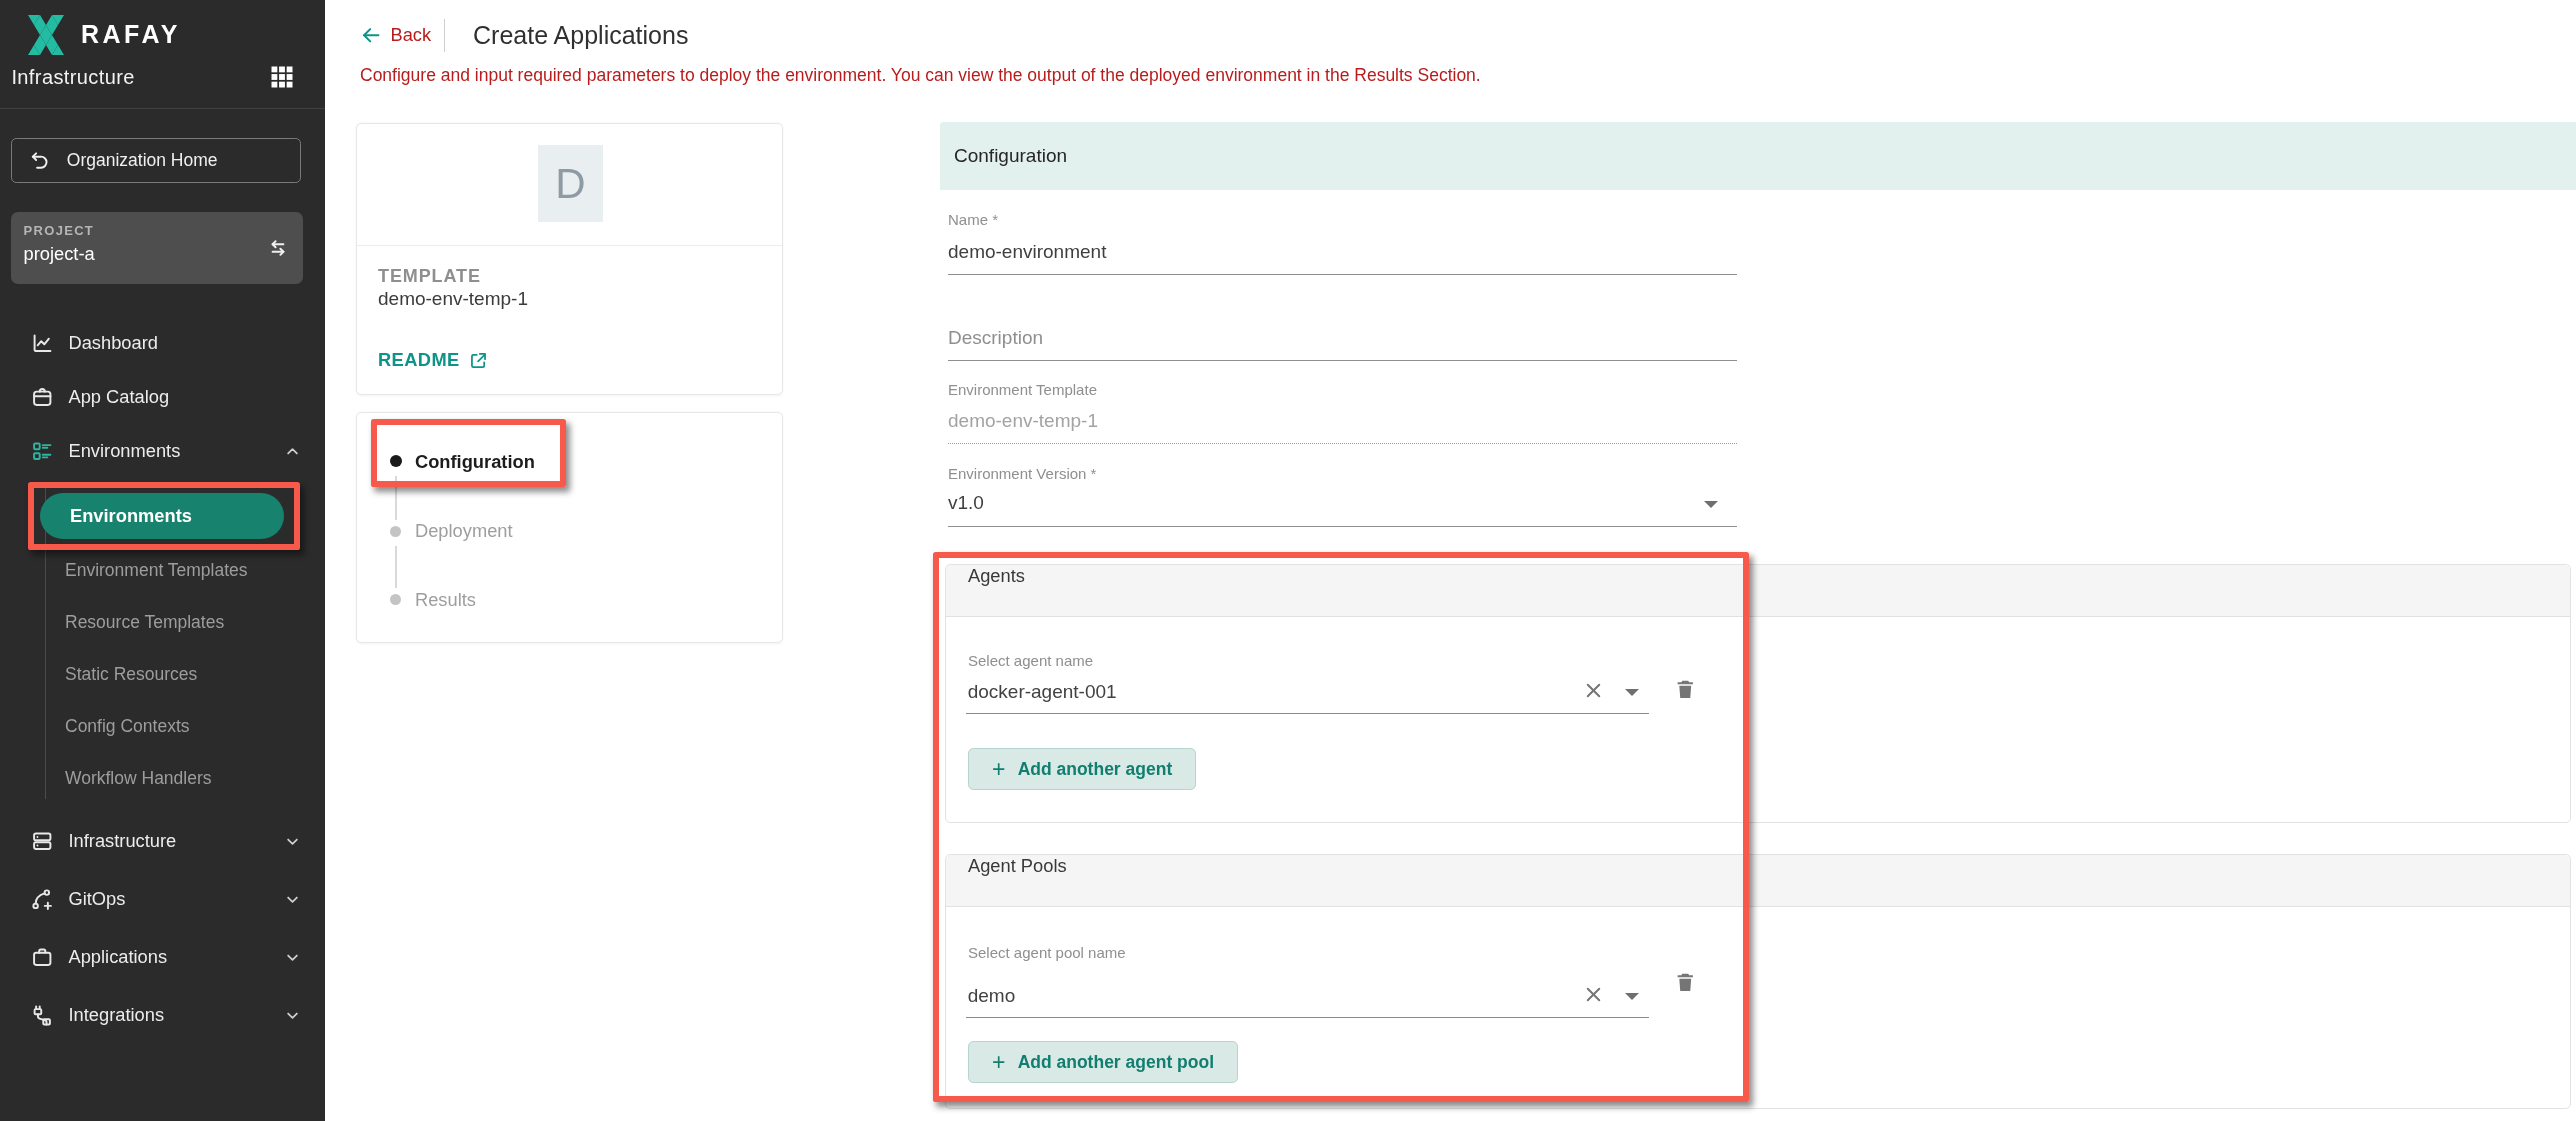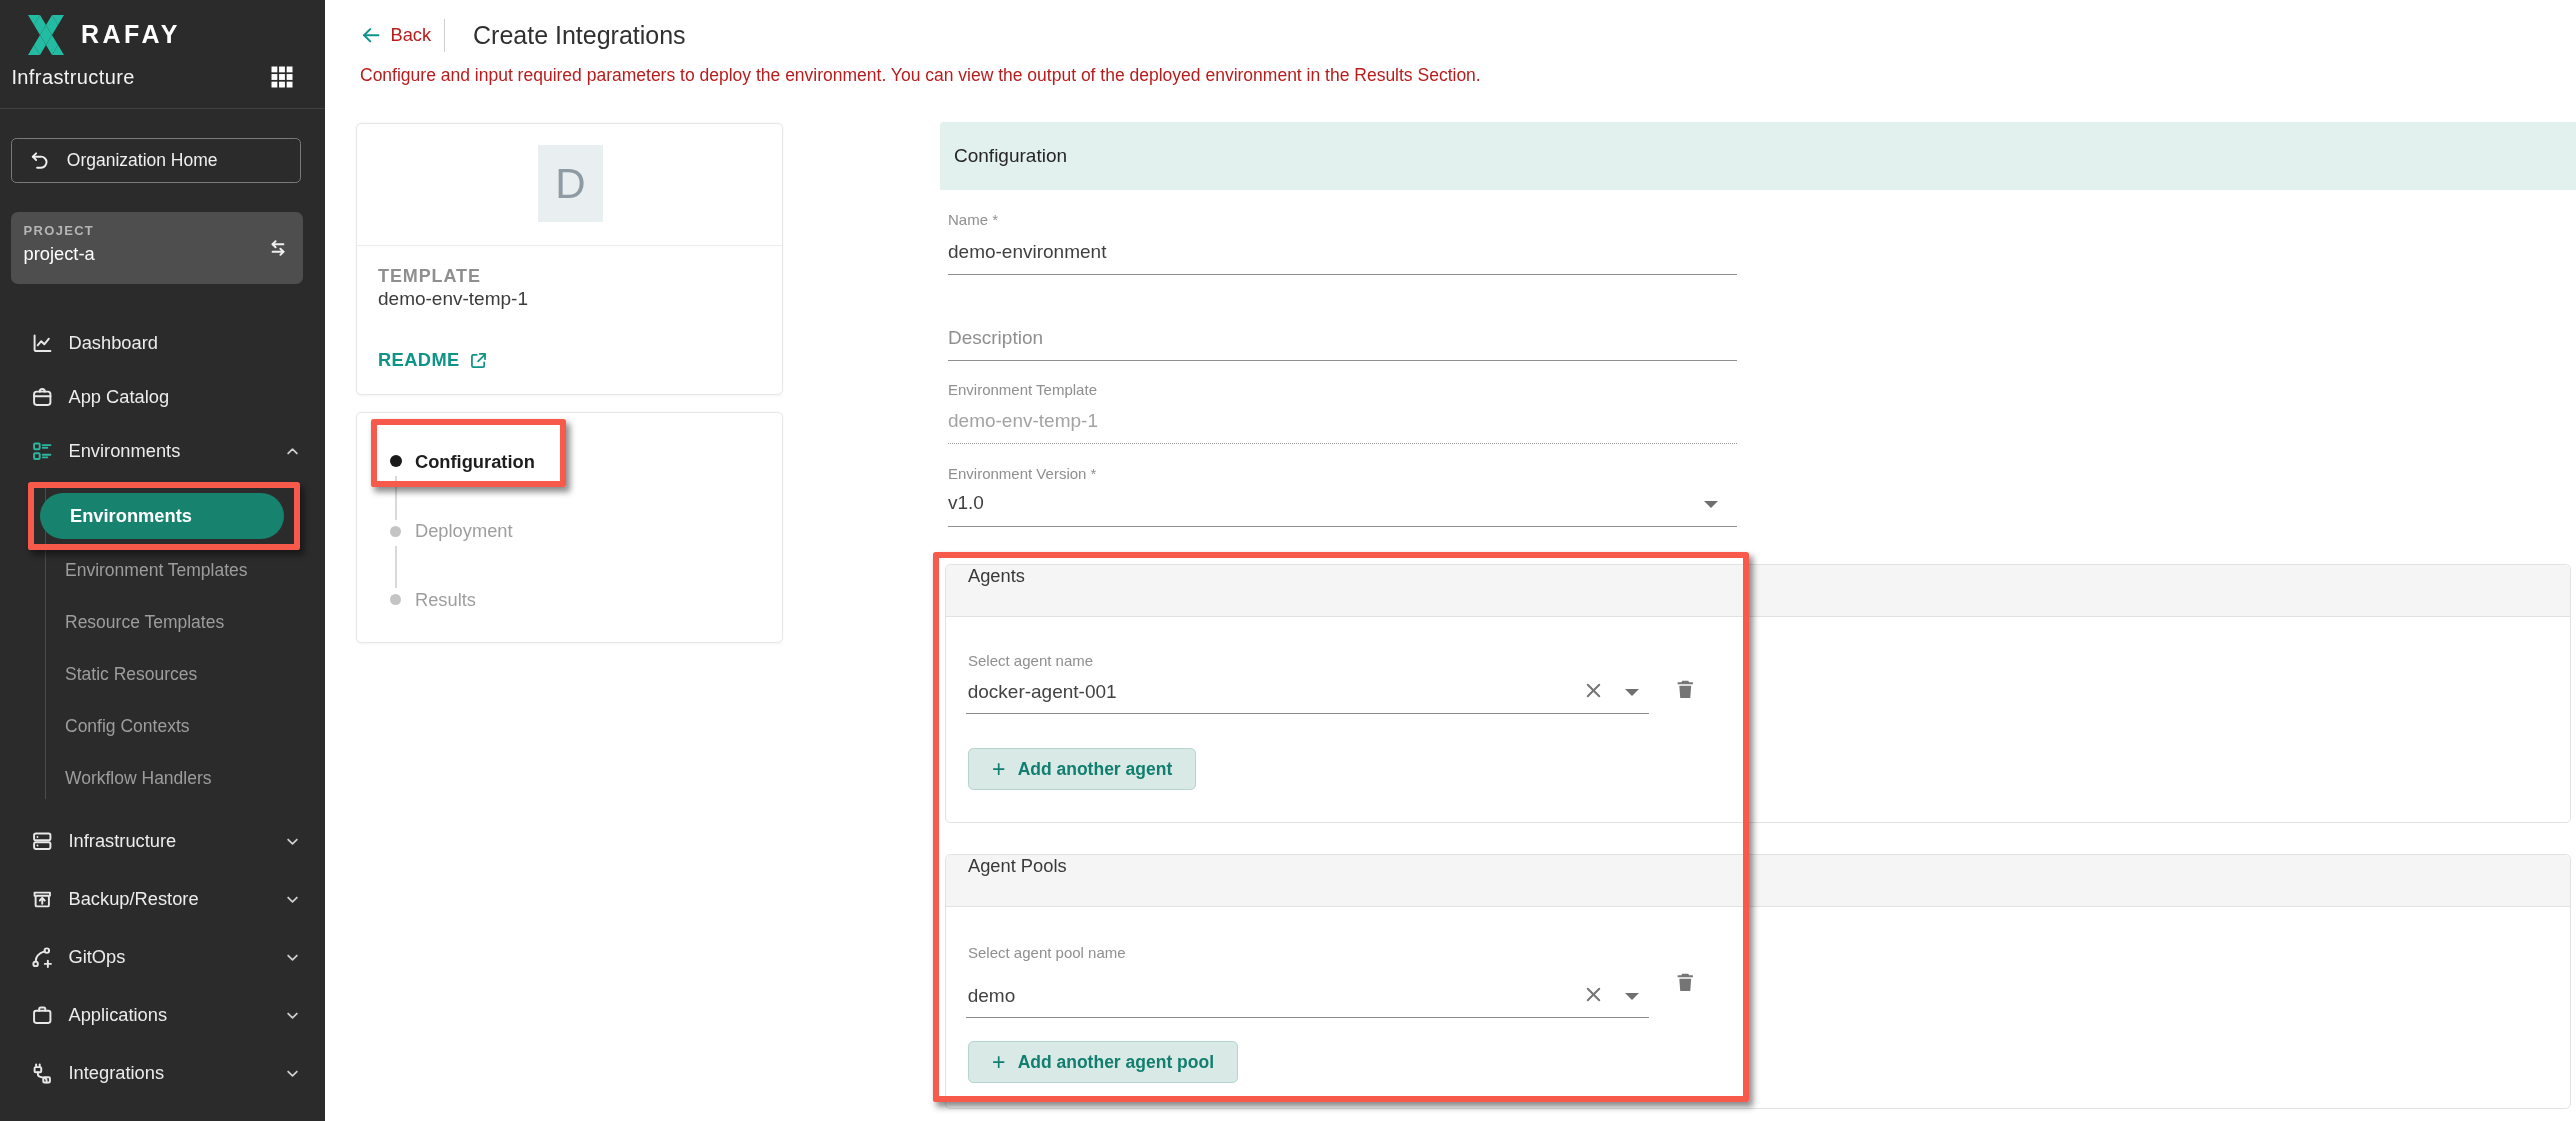--- a/index.html
+++ b/index.html
@@ -237,36 +237,20 @@
       <span>Infrastructure</span>
       <span class="chev">
         <svg width="19" height="19" viewBox="0 0 24 24" fill="none" stroke="#cfcfcf" stroke-width="2.2" stroke-linecap="round" stroke-linejoin="round">
             <polyline points="6.5,9.5 12,15 17.5,9.5"></polyline>
           </svg>
       </span>
     </div>
     <div class="nav-row">
       <span style="display:flex;">
         <svg width="24.5" height="24.5" viewBox="0 0 24 24" fill="none" stroke="#e8e8e8" stroke-width="1.9" stroke-linecap="round" stroke-linejoin="round">
-          <path d="M4.5 8.5v-3h15v3"></path>
-            <rect x="5.5" y="8.5" width="13" height="10.5" rx="1.2"></rect>
-          <path d="M12 16.5v-5.5"></path>
-            <path d="M9.6 13.2 12 10.8l2.4 2.4"></path>
-        </svg>
-      </span>
-      <span>Backup/Restore</span>
-      <span class="chev">
-        <svg width="19" height="19" viewBox="0 0 24 24" fill="none" stroke="#cfcfcf" stroke-width="2.2" stroke-linecap="round" stroke-linejoin="round">
-            <polyline points="6.5,9.5 12,15 17.5,9.5"></polyline>
-          </svg>
-      </span>
-    </div>
-    <div class="nav-row">
-      <span style="display:flex;">
-        <svg width="24.5" height="24.5" viewBox="0 0 24 24" fill="none" stroke="#e8e8e8" stroke-width="1.9" stroke-linecap="round" stroke-linejoin="round">
           <circle cx="5.5" cy="18.5" r="2.2"></circle>
             <circle cx="16.5" cy="5.5" r="2.2"></circle>
           <path d="M5.5 16.3C5.5 10.5 9 8 14.3 6.3"></path>
             <path d="M17.5 15.5v6"></path>
             <path d="M14.5 18.5h6"></path>
         </svg>
       </span>
       <span>GitOps</span>
       <span class="chev">
         <svg width="19" height="19" viewBox="0 0 24 24" fill="none" stroke="#cfcfcf" stroke-width="2.2" stroke-linecap="round" stroke-linejoin="round">
@@ -312,21 +296,21 @@
 <div id="back-link">
   <span style="display:flex;">
     <svg width="24.5" height="24.5" viewBox="0 0 24 24" fill="none" stroke="#0d9488" stroke-width="2" stroke-linecap="round" stroke-linejoin="round">
       <path d="M19 12H5"></path>
         <path d="M11 6l-6 6 6 6"></path>
     </svg>
   </span>
   <span>Back</span>
 </div>
 <div id="header-divider"></div>
-<h1 id="page-title" style="font-weight:400;">Create Integrations</h1>
+<h1 id="page-title" style="font-weight:400;">Create Applications</h1>
 <div id="page-subtitle">Configure and input required parameters to deploy the environment. You can view the output of the deployed environment in the Results Section.</div>
 
 <div id="template-card" class="card">
   <div id="tpl-avatar">D</div>
   <div id="tpl-divider"></div>
   <div id="tpl-label">TEMPLATE</div>
   <div id="tpl-name">demo-env-temp-1</div>
   <div id="tpl-readme">
     <span>README</span>
     <span style="display:flex;">

